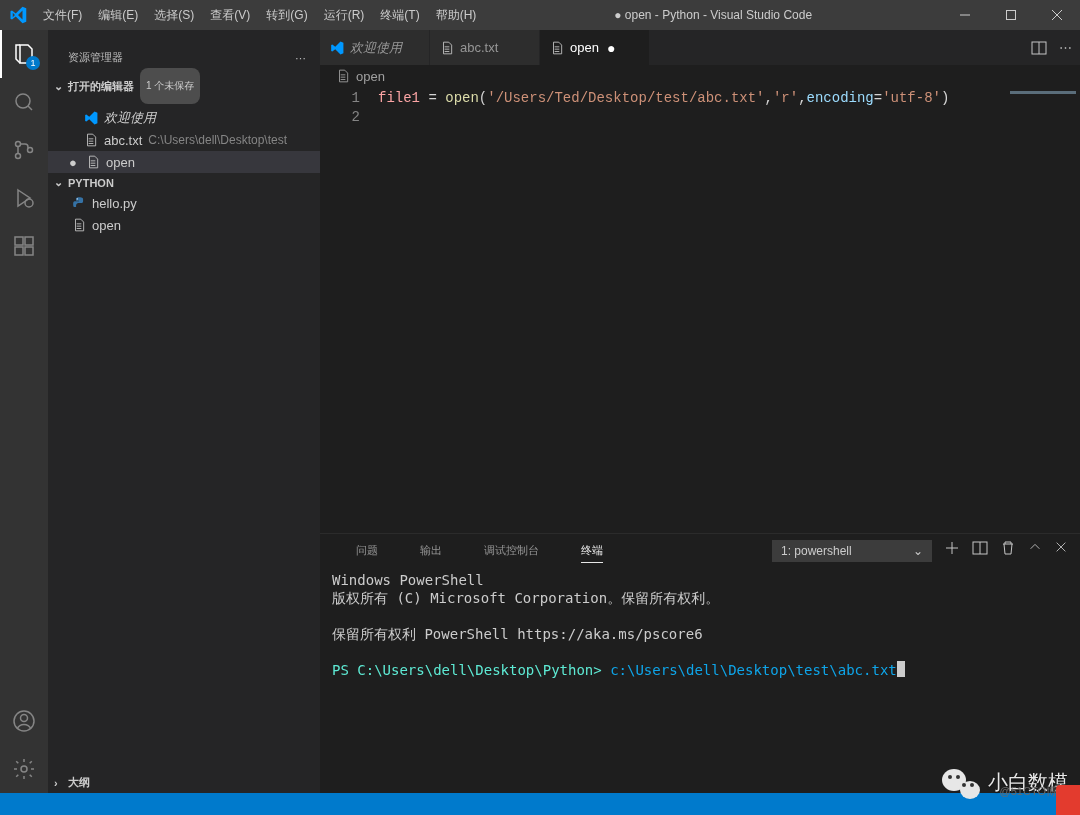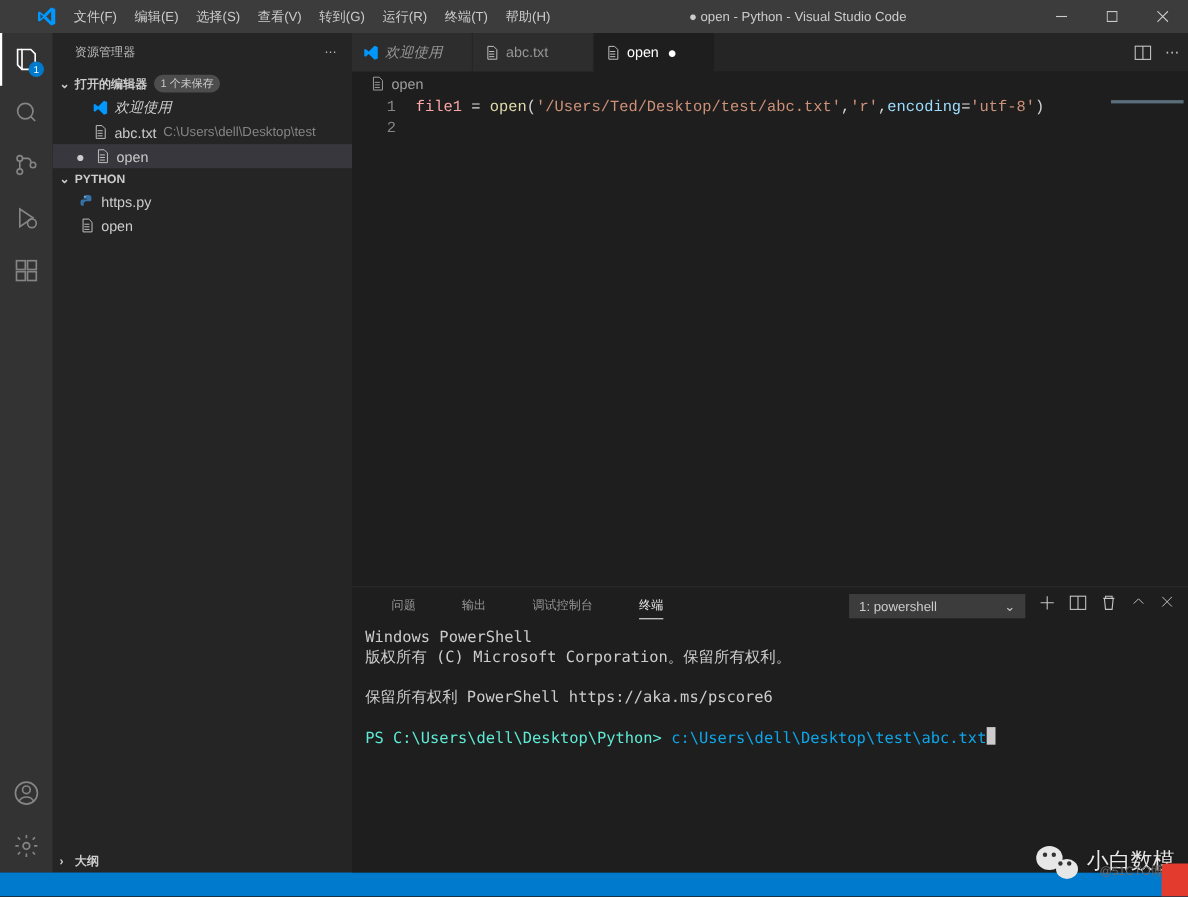--- a/index.html
+++ b/index.html
@@ -1,39 +1,39 @@
 <!DOCTYPE html>
 <html><head>
 <meta charset="utf-8">
 <style>
   * { margin: 0; padding: 0; box-sizing: border-box; }
   body { width: 1080px; height: 815px; background: #1e1e1e; font-family: "Segoe UI", "Microsoft YaHei", sans-serif; color: #cccccc; font-size: 13px; overflow: hidden; position: relative; }
   
-  .titlebar { height: 30px; background: #3c3c3c; display: flex; align-items: center; padding-left: 24px; }
+  .titlebar { height: 30px; background: #3c3c3c; display: flex; align-items: center; }
   .titlebar .logo { width: 35px; display:flex; align-items:center; justify-content:center; }
   .menu { display: flex; }
   .menu-item { padding: 0 8px; line-height: 30px; cursor: pointer; font-size: 12px; color:#cccccc;}
   .title-center { flex: 1; text-align: center; font-size: 12px; color:#cccccc; }
   .win-controls { display: flex; }
   .win-btn { width: 46px; height: 30px; display:flex; align-items:center; justify-content:center; cursor:pointer; color:#cccccc;}
   
   .main { display:flex; height: calc(815px - 30px - 22px); }
   .activitybar { width: 48px; background:#333333; display:flex; flex-direction:column; justify-content:space-between; }
   .act-top, .act-bottom { display:flex; flex-direction:column; }
   .act-icon { width:48px; height:48px; display:flex; align-items:center; justify-content:center; color:#858585; cursor:pointer; position:relative;}
   .act-icon.active { color:#ffffff; }
   .act-icon.active::before { content:''; position:absolute; left:0; top:0; bottom:0; width:2px; background:#ffffff;}
   .badge { position:absolute; bottom:8px; right:8px; background:#007acc; color:white; border-radius:8px; font-size:9px; min-width:14px; height:14px; display:flex; align-items:center; justify-content:center; padding:0 3px;}
   
   .sidebar { width: 272px; background:#252526; display:flex; flex-direction:column; }
-  .sb-header { height:35px; display:flex; align-items:center; justify-content:space-between; padding:0 12px 0 20px; color:#bbbbbb; font-size:11px;gap:24px;}
+  .sb-header { height:35px; display:flex; align-items:flex-end; justify-content:space-between; padding:0 12px 0 20px; color:#bbbbbb; font-size:11px;gap:24px;}
   .sb-dots { cursor:pointer; letter-spacing:2px;}
   .sb-section { font-size:11px; font-weight:700; color:#cccccc; padding:3px 4px 3px 6px; display:flex; align-items:center; cursor:pointer;}
   .sb-section .chev { width:14px; display:inline-block; }
-  .unsaved-chip { background:#4d4d4d; border-radius:8px; font-size:10px; padding:1px 6px; margin-left:6px; font-weight:400;}
+  .unsaved-chip { background:#4d4d4d; border-radius:8px; font-size:10px; padding:11px 6px; margin-left:6px; font-weight:400;}
   .sb-item { height:22px; display:flex; align-items:center; padding-left:22px; font-size:13px; cursor:pointer; color:#cccccc; white-space:nowrap;}
   .sb-item.indent { padding-left:34px;}
   .sb-item.active { background:#37373d; }
   .sb-item .ico { width:18px; display:inline-flex; align-items:center; justify-content:center; margin-right:4px;}
   .sb-item .dim { color:#858585; margin-left:6px; font-size:12px;}
   .sb-item .dot { width:18px; display:inline-flex; justify-content:center; color:#cccccc; margin-right:2px; margin-left:-18px;}
   .sb-item.italic { font-style: italic; }
   .sb-spacer { flex:1; }
   
   .editor-area { flex:1; background:#1e1e1e; display:flex; flex-direction:column; position:relative;}
@@ -216,21 +216,21 @@
       <span class="chev">⌄</span>
       <span>PYTHON</span>
     </div>
     <div class="sb-item">
       <span class="ico">
           <svg width="14" height="14" viewBox="0 0 24 24">
             <path fill="#3572A5" d="M12 2c-5 0-5 2-5 4v2h5v1H5c-3 0-3 3-3 5s0 5 3 5h2v-3c0-2 2-4 4-4h5c2 0 3-1 3-3V6c0-2 0-4-7-4z"></path>
             <circle cx="9" cy="5" r="1" fill="#fff"></circle>
           </svg>
         </span>
-      <span>https.py</span>
+      <span>hello.py</span>
     </div>
     <div class="sb-item">
       <span class="ico">
           <svg width="14" height="14" viewBox="0 0 24 24" fill="none" stroke="#c5c5c5" stroke-width="1.5">
             <path d="M6 2h9l5 5v15H6z"></path>
             <path d="M8 10h8M8 14h8M8 18h8"></path>
           </svg>
         </span>
       <span>open</span>
     </div>

